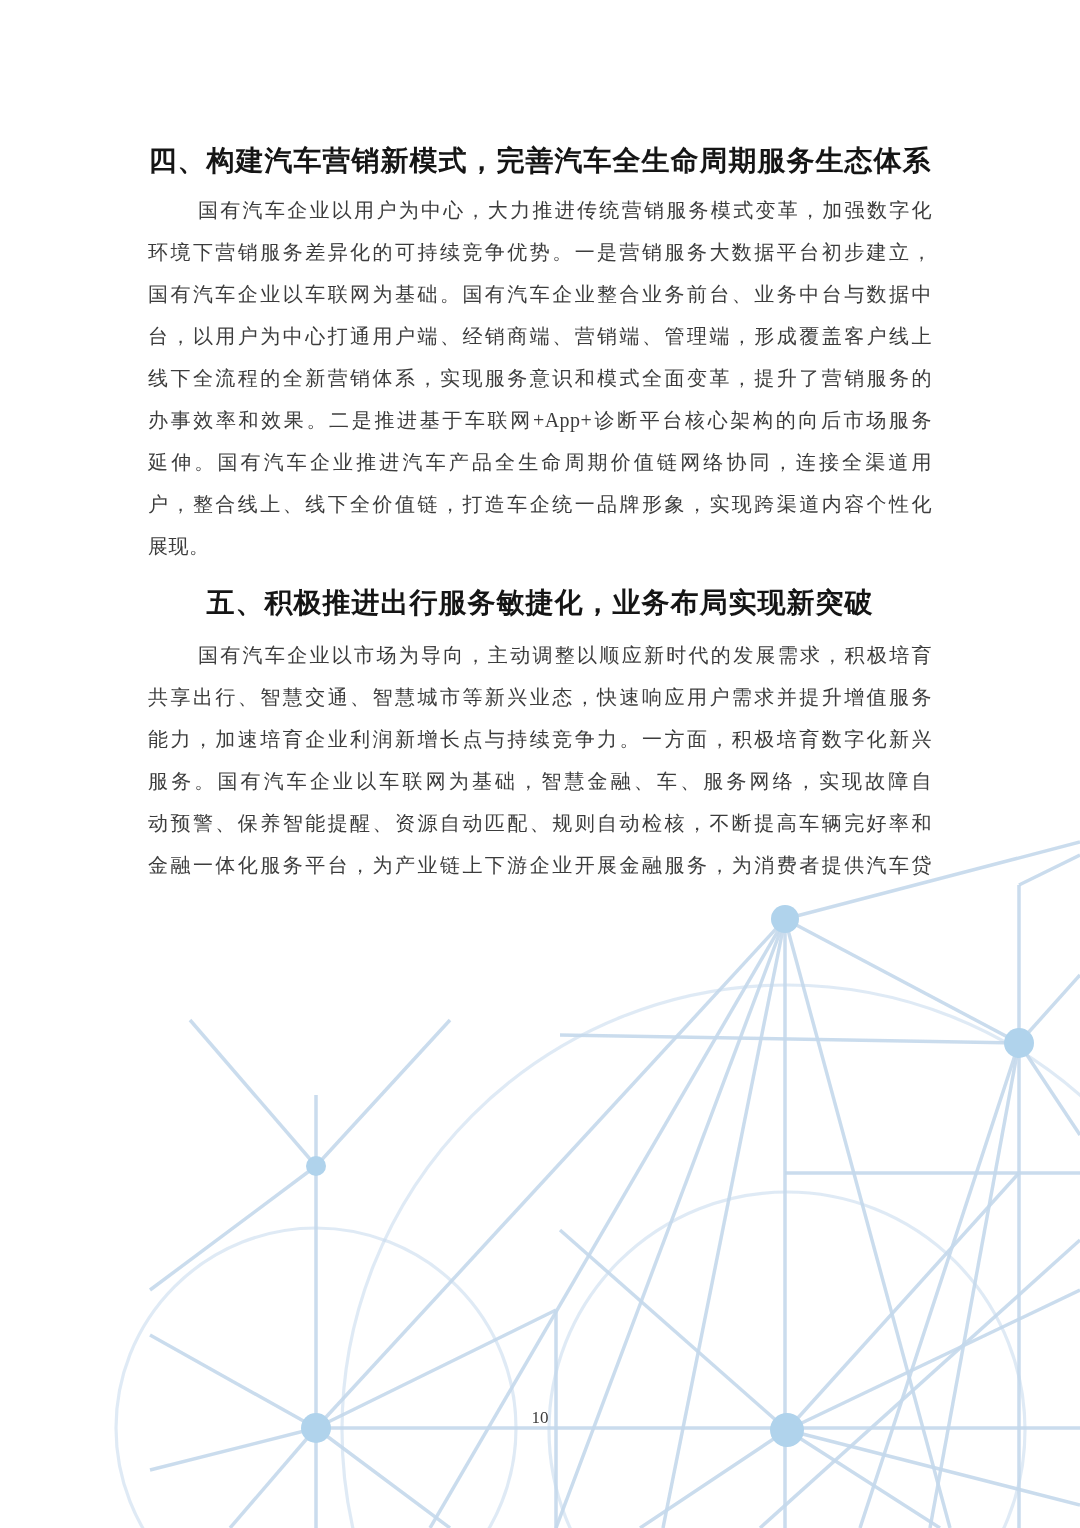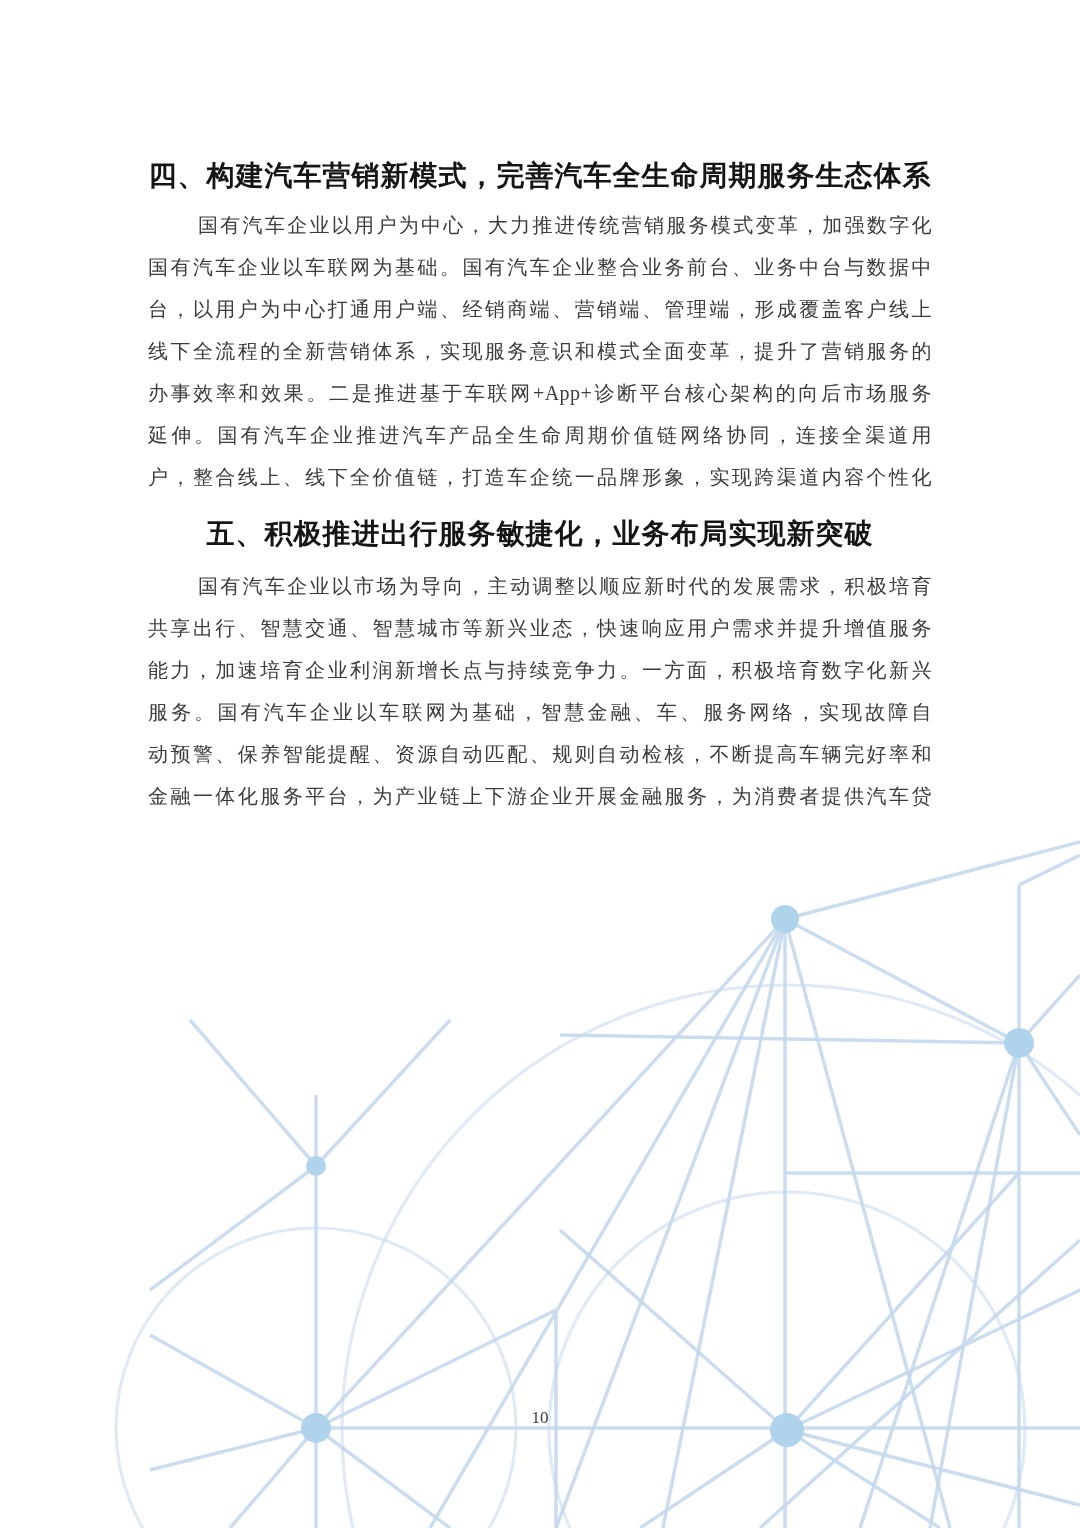--- a/index.html
+++ b/index.html
@@ -31,21 +31,21 @@
   .para{margin:0;}
   .line{
     font-size:20px;line-height:42px;
     color:var(--body-text,#3c3c3c);
     text-align:justify;text-align-last:justify;
     letter-spacing:.5px;
     white-space:normal;
   }
   .line.first{text-indent:50px;}
   .line.last{text-align-last:left;}
-  #sec0{margin-top:15px;}
+  #sec0{margin-top:0;}
   #sec0 .para{margin-top:7px;}
   #sec1{margin-top:15px;}
   #sec1 .para{margin-top:10px;}
   .pageno{
     position:absolute;left:148px;top:1404px;width:784px;z-index:2;
     text-align:center;font-size:17px;line-height:28px;
     color:var(--body-text,#3c3c3c);
   }
 </style>
 </head>
@@ -105,26 +105,28 @@
     <circle class="node" cx="316" cy="1166" r="10"></circle>
     <circle class="node" cx="316" cy="1428" r="15"></circle>
     <circle class="node" cx="787" cy="1430" r="17"></circle>
   </svg>
 
   <main class="content">
     <section class="section" id="sec0">
       <h2 class="heading">四、构建汽车营销新模式，完善汽车全生命周期服务生态体系</h2>
       <div class="para">
           <div class="line first">国有汽车企业以用户为中心，大力推进传统营销服务模式变革，加强数字化</div>
+          <div class="line">环境下营销服务差异化的可持续竞争优势。一是营销服务大数据平台初步建立，</div>
           <div class="line">国有汽车企业以车联网为基础。国有汽车企业整合业务前台、业务中台与数据中</div>
           <div class="line">台，以用户为中心打通用户端、经销商端、营销端、管理端，形成覆盖客户线上</div>
           <div class="line">线下全流程的全新营销体系，实现服务意识和模式全面变革，提升了营销服务的</div>
           <div class="line">办事效率和效果。二是推进基于车联网+App+诊断平台核心架构的向后市场服务</div>
           <div class="line">延伸。国有汽车企业推进汽车产品全生命周期价值链网络协同，连接全渠道用</div>
           <div class="line">户，整合线上、线下全价值链，打造车企统一品牌形象，实现跨渠道内容个性化</div>
+          <div class="line last">展现。</div>
         </div>
     </section>
     <section class="section" id="sec1">
       <h2 class="heading">五、积极推进出行服务敏捷化，业务布局实现新突破</h2>
       <div class="para">
           <div class="line first">国有汽车企业以市场为导向，主动调整以顺应新时代的发展需求，积极培育</div>
           <div class="line">共享出行、智慧交通、智慧城市等新兴业态，快速响应用户需求并提升增值服务</div>
           <div class="line">能力，加速培育企业利润新增长点与持续竞争力。一方面，积极培育数字化新兴</div>
           <div class="line">服务。国有汽车企业以车联网为基础，智慧金融、车、服务网络，实现故障自</div>
           <div class="line">动预警、保养智能提醒、资源自动匹配、规则自动检核，不断提高车辆完好率和</div>

